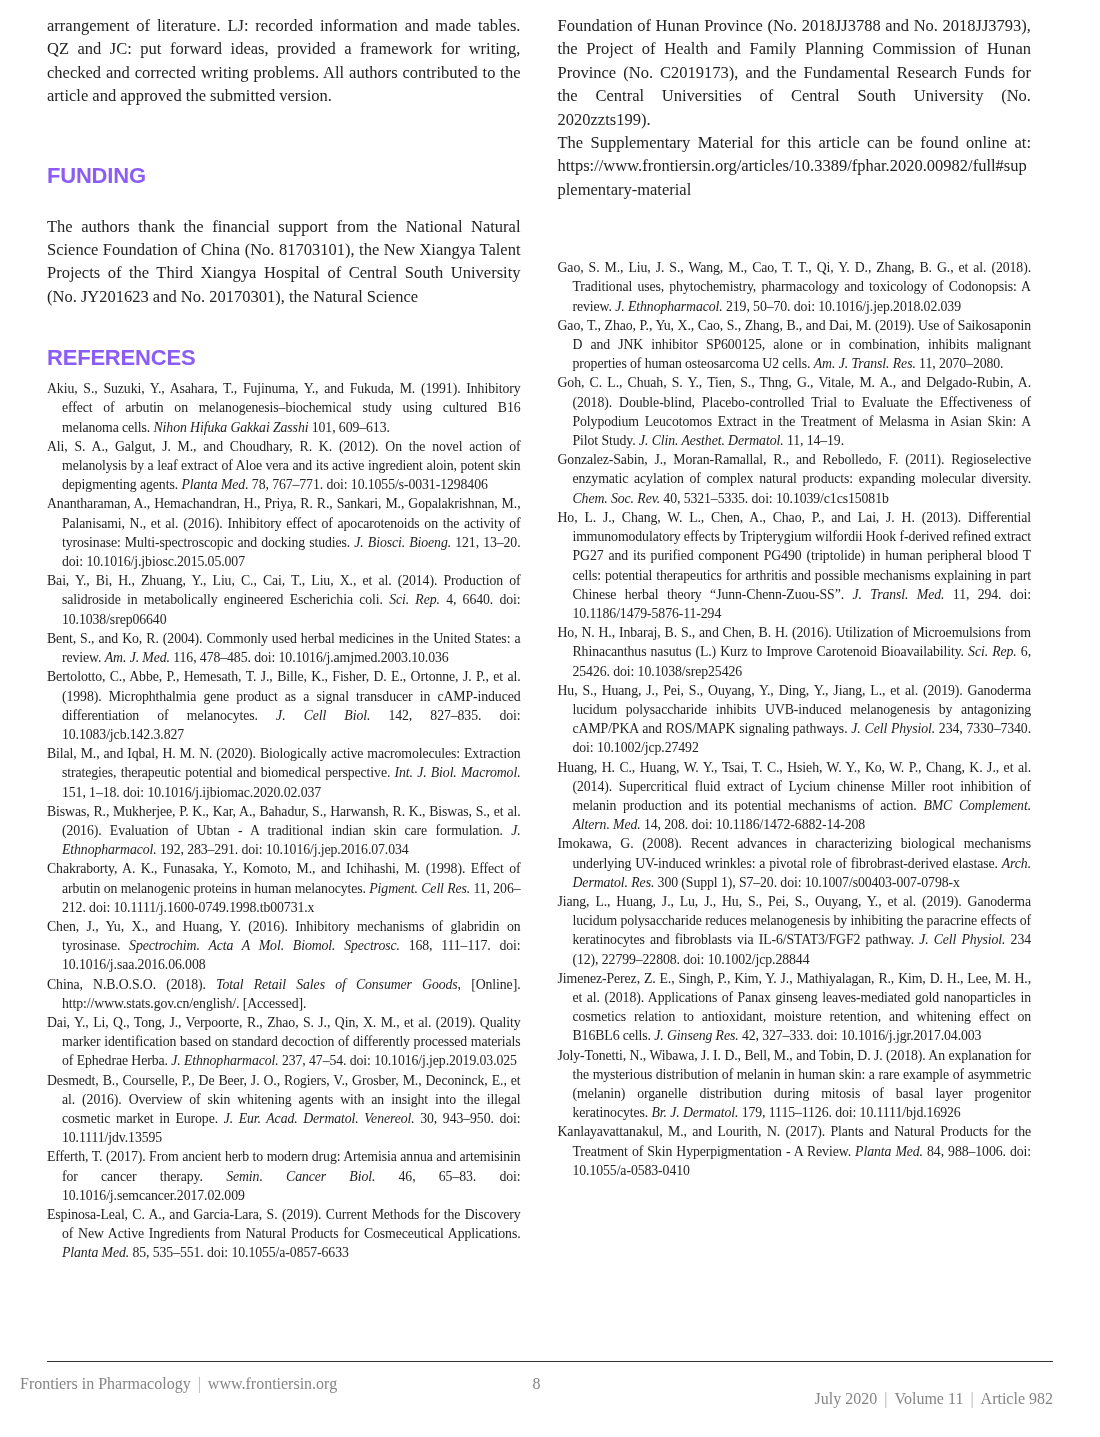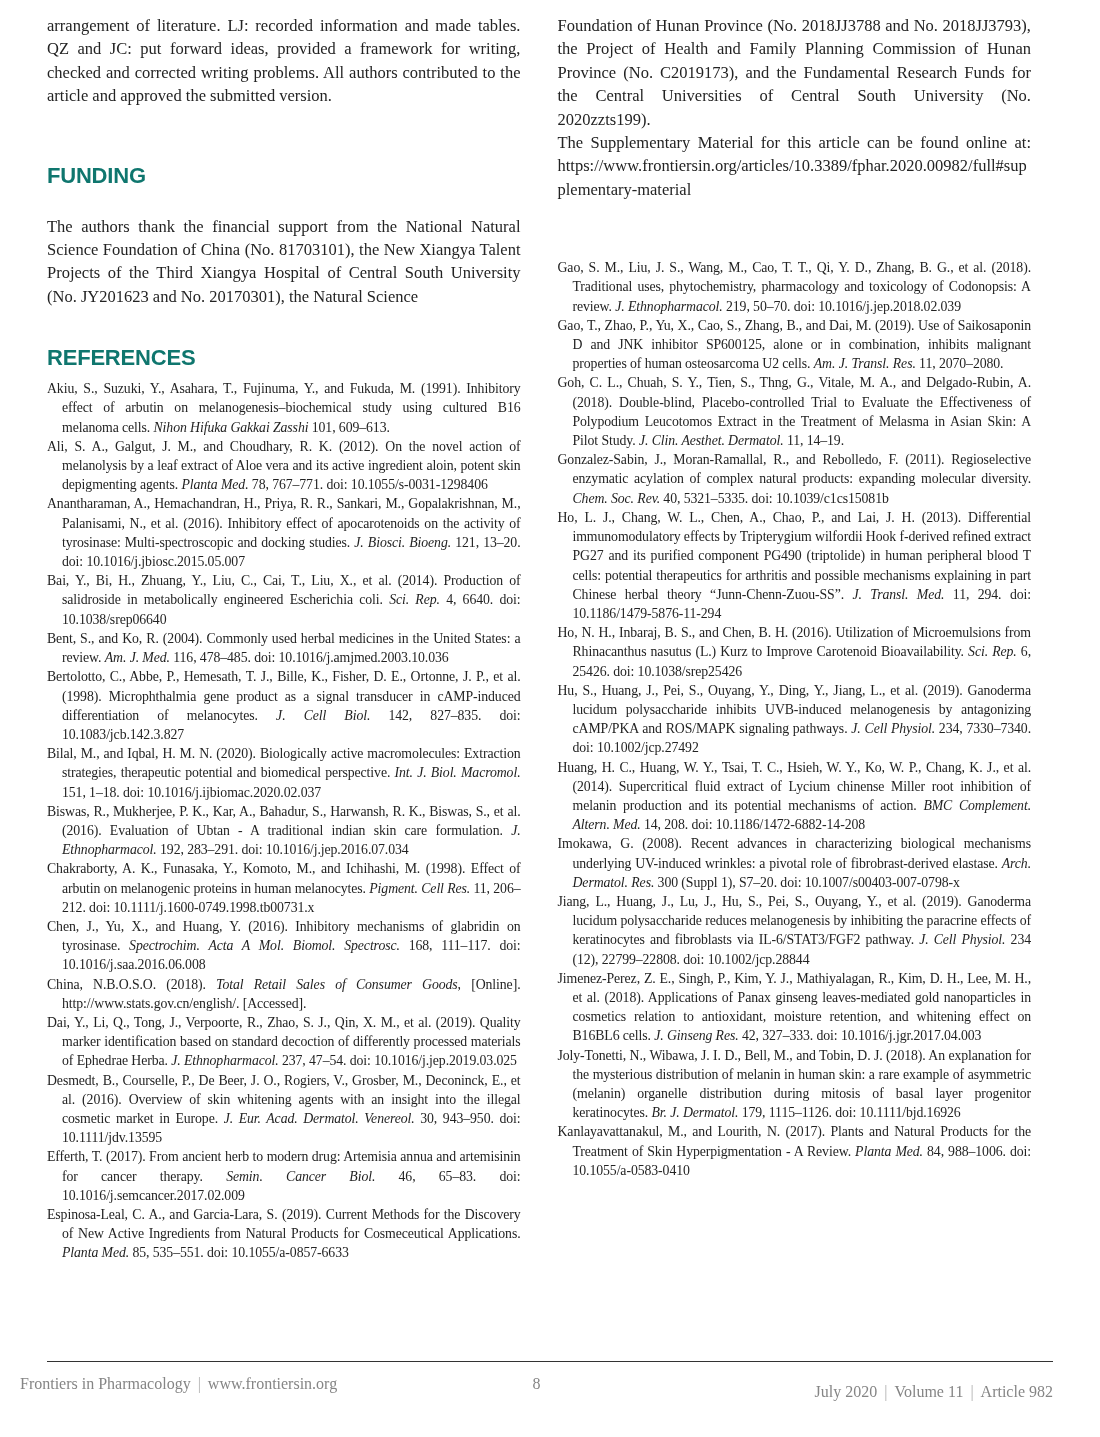--- a/index.html
+++ b/index.html
@@ -22,21 +22,21 @@
     margin: 0;
     font-size: 16.5px;
     line-height: 23.4px;
     text-align: justify;
   }
   .section-heading {
     font-family: "Liberation Sans", sans-serif;
     font-size: 22px;
     font-weight: 700;
     letter-spacing: -0.2px;
-    color: #0f766e;
+    color: #8b5cf6;
     margin: 0;
     line-height: 26px;
   }
   .funding-heading    { margin: 55px 0 26px 0; }
   .supp-heading       { margin: 56px 0 26px 0; }
   .refs-heading       { margin: 37px 0 8px 0; }
   .supp-text { overflow-wrap: anywhere; }
   .ref-list .ref {
     margin: 0;
     font-size: 13.8px;
@@ -59,21 +59,21 @@
   .footer {
     position: relative;
     margin: 13px 47px 0 20px;
     font-family: Liberation Serif, serif;
     font-size: 16px;
     color: #858585;
     height: 16px;
   }
   .footer-left  { position: absolute; left: 0; top: 0; }
   .footer-center{ position: absolute; left: 0; right: 0; top: 0; text-align: center; }
-  .footer-right { position: absolute; right: 0; top: 8px; }
+  .footer-right { position: absolute; right: 0; top: 15px; }
   .sep { color: #b0b0b0; padding: 0 7px; }
 </style>
 </head>
 <body>
 
 <div class="content">
   <div class="col">
     <p class="body-text">arrangement of literature. LJ: recorded information and made tables. QZ and JC: put forward ideas, provided a framework for writing, checked and corrected writing problems. All authors contributed to the article and approved the submitted version.</p>
     <h2 class="section-heading funding-heading">FUNDING</h2>
     <p class="body-text">The authors thank the financial support from the National Natural Science Foundation of China (No. 81703101), the New Xiangya Talent Projects of the Third Xiangya Hospital of Central South University (No. JY201623 and No. 20170301), the Natural Science</p>

